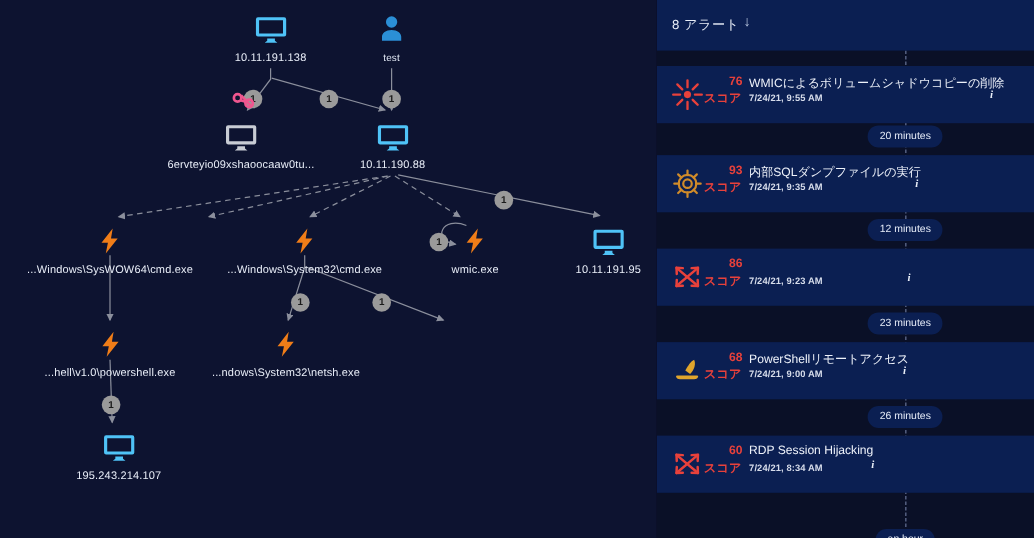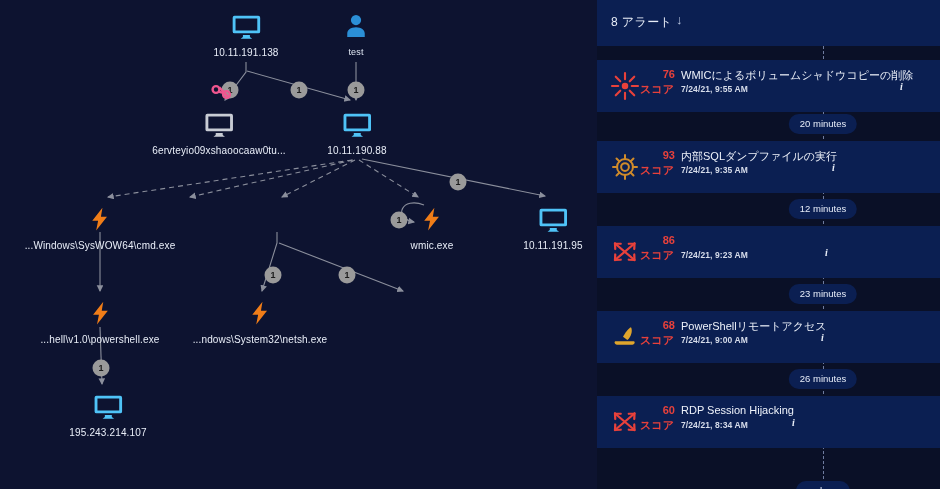--- a/index.html
+++ b/index.html
@@ -172,20 +172,28 @@
 
     <div class="node" style="left:100px;top:205px;">
       <span class="glyph">
         <svg width="26" height="28" viewBox="0 0 24 24" fill="#f07d18">
             <path d="M14.6 1.5 5.2 13.6h5.4L8.8 22.5 18.8 9.9h-5.6z"></path>
           </svg>
       </span>
       <span class="lbl">...Windows\SysWOW64\cmd.exe</span>
     </div>
 
+    <div class="node" style="left:277px;top:205px;">
+      <span class="glyph">
+        <svg width="26" height="28" viewBox="0 0 24 24" fill="#f07d18">
+            <path d="M14.6 1.5 5.2 13.6h5.4L8.8 22.5 18.8 9.9h-5.6z"></path>
+          </svg>
+      </span>
+      <span class="lbl">...Windows\System32\cmd.exe</span>
+    </div>
 
     <div class="node" style="left:432px;top:205px;">
       <span class="glyph">
         <svg width="26" height="28" viewBox="0 0 24 24" fill="#f07d18">
             <path d="M14.6 1.5 5.2 13.6h5.4L8.8 22.5 18.8 9.9h-5.6z"></path>
           </svg>
       </span>
       <span class="lbl">wmic.exe</span>
     </div>
 

